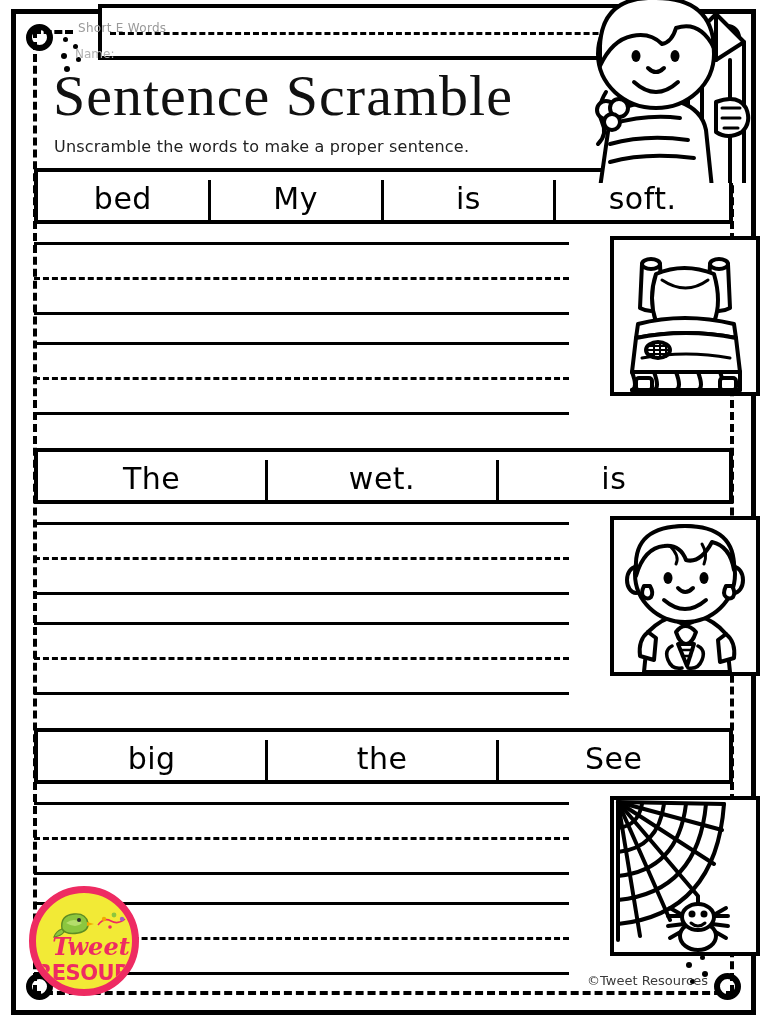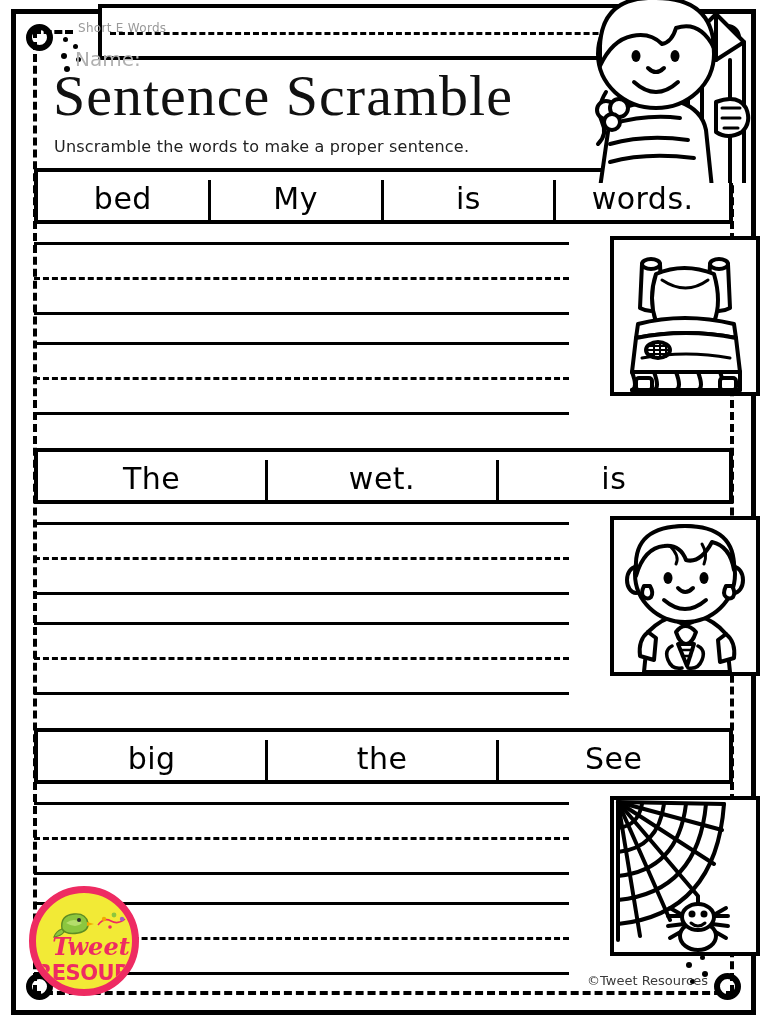--- a/index.html
+++ b/index.html
@@ -103,21 +103,21 @@
     font-size: 12px;
     color: #9a9a9a;
     letter-spacing: 0.3px;
     white-space: nowrap;
   }
   .name-label {
     position: absolute;
     left: 52px;
     top: 33px;
     font-family: "DejaVu Sans", sans-serif;
-    font-size: 20px;
+    font-size: 12px;
     color: #b0b0b0;
     white-space: nowrap;
   }
 
   .name-box {
     position: absolute;
     left: 98px;
     top: 4px;
     width: 580px;
     height: 56px;
@@ -399,21 +399,21 @@
       <div class="word-cell">
           <span>bed</span>
         </div>
       <div class="word-cell">
           <span>My</span>
         </div>
       <div class="word-cell">
           <span>is</span>
         </div>
       <div class="word-cell">
-          <span>words.</span>
+          <span>soft.</span>
         </div>
     </div>
     <div class="writing-area">
       <div class="line-group lg-a">
         <div class="ln ln-solid ln-top"></div>
         <div class="ln ln-dash ln-mid"></div>
         <div class="ln ln-solid ln-bottom"></div>
       </div>
       <div class="line-group lg-b">
         <div class="ln ln-solid ln-top"></div>

